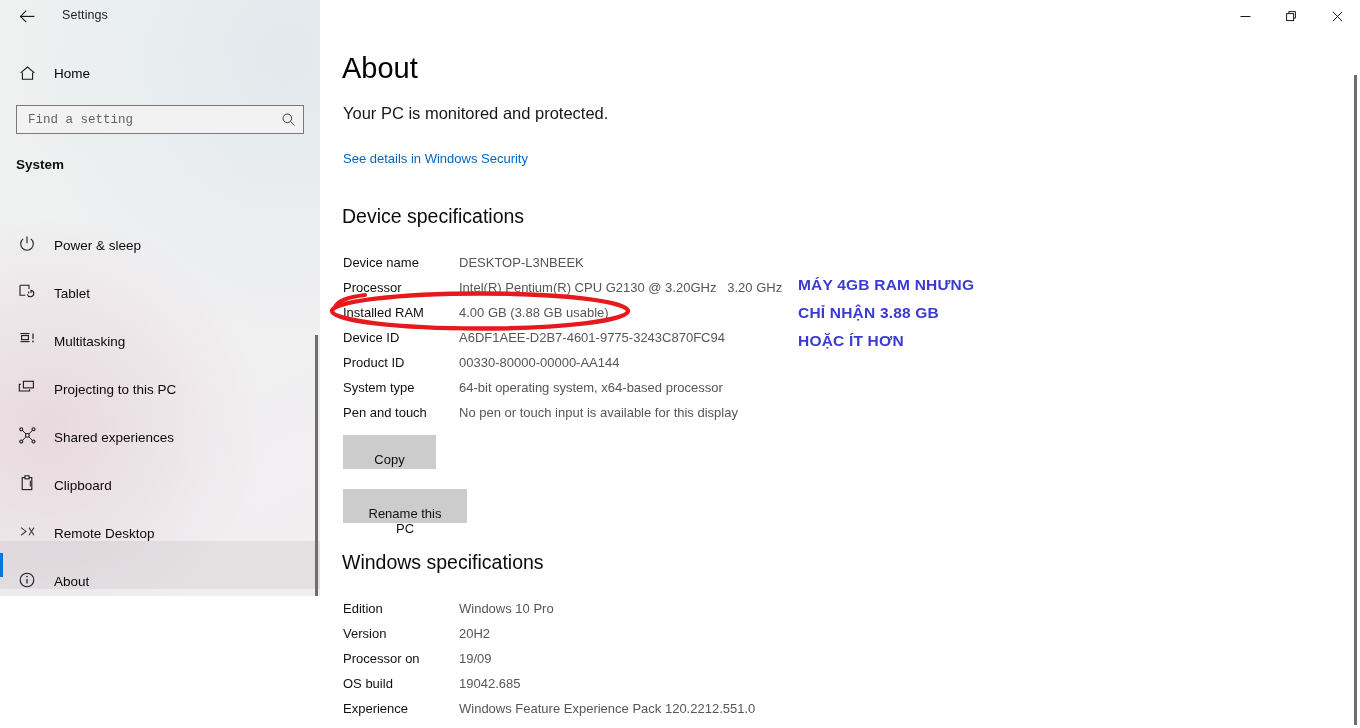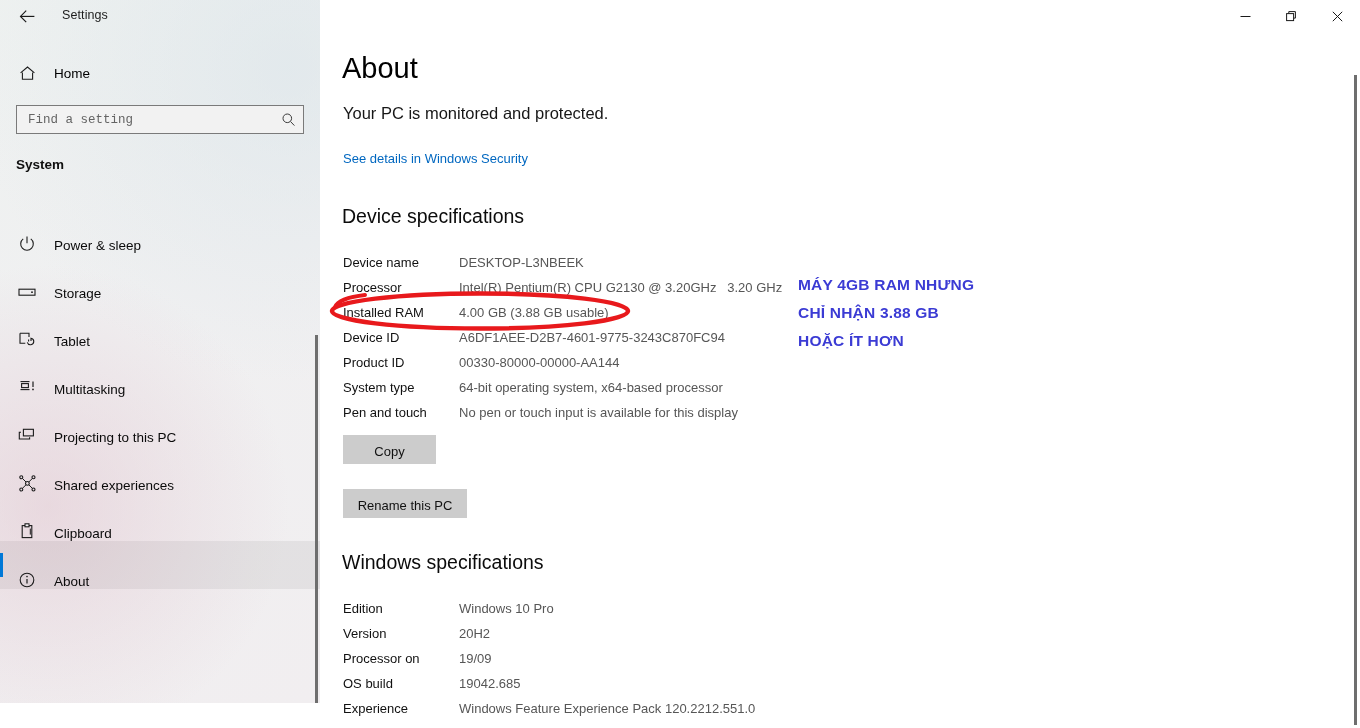--- a/index.html
+++ b/index.html
@@ -44,21 +44,21 @@
   }
   .winctrl {
     width: 46px; height: 32px;
     display: flex; align-items: center; justify-content: center;
     cursor: pointer;
   }
 
   
   .sidebar {
     position: absolute; left: 0; top: 0;
-    width: 320px; height: 703px;
+    width: 320px; height: 596px;
     background:
       radial-gradient(circle at 15% 72%, rgba(226,198,208,0.55) 0%, rgba(226,198,208,0) 42%),
       radial-gradient(circle at 90% 10%, rgba(214,226,232,0.5) 0%, rgba(214,226,232,0) 45%),
       linear-gradient(155deg, #eef1f0 0%, #f0f0f1 45%, #f1eef0 100%);
     overflow: hidden;
   }
   .home-row {
     position: absolute; left: 0; top: 57px;
     width: 320px; height: 32px;
     display: flex; align-items: center;
@@ -153,21 +153,21 @@
     white-space: pre;
   }
 
   .btn {
     position: absolute;
     background: #cccccc;
     border: 1px solid #cccccc;
     font-family: "Liberation Sans", sans-serif;
     font-size: 13px; color: #111;
     cursor: pointer;
-    padding: 8px;
+    padding: 16px;
   }
   #copy-btn { left: 23px; top: 435px; width: 93px; height: 29px; }
   #rename-btn { left: 23px; top: 489px; width: 124px; height: 29px; }
 
   
   .anno-note {
     position: absolute; left: 478px; top: 271px;
     font-size: 15.5px; font-weight: bold;
     color: #3b3bd4;
     line-height: 28px;
@@ -221,29 +221,20 @@
       <div class="navitem">
         <span class="ico">
           <svg width="18" height="18" viewBox="0 0 18 18">
             <path d="M5.2 3.9 A6.3 6.3 0 1 0 12.8 3.9" fill="none" stroke="#1b1b1b" stroke-width="1.1"></path>
             <line x1="9" y1="1.4" x2="9" y2="8.3" stroke="#1b1b1b" stroke-width="1.1"></line>
           </svg>
         </span>
         <span class="lbl">Power &amp; sleep</span>
       </div>
 
-      <div class="navitem">
-        <span class="ico">
-          <svg width="20" height="18" viewBox="0 0 20 18">
-            <rect x="2" y="6.2" width="16" height="6" fill="none" stroke="#1b1b1b" stroke-width="1.1"></rect>
-            <circle cx="15" cy="9.2" r="0.9" fill="#1b1b1b"></circle>
-          </svg>
-        </span>
-        <span class="lbl">Storage</span>
-      </div>
 
       <div class="navitem">
         <span class="ico">
           <svg width="19" height="19" viewBox="0 0 19 19">
             <path d="M2 3.3 L11 3.3 L11 7" fill="none" stroke="#1b1b1b" stroke-width="1.1"></path>
             <path d="M2 3.3 L2 13.3 L7.3 13.3" fill="none" stroke="#1b1b1b" stroke-width="1.1"></path>
             <path d="M9.3 12.4 A3.3 3.3 0 1 0 13 8.2 L13 11" fill="none" stroke="#1b1b1b" stroke-width="1.1"></path>
             <line x1="10.6" y1="9.4" x2="10.6" y2="11.6" stroke="#1b1b1b" stroke-width="1.1"></line>
           </svg>
         </span>
@@ -294,20 +285,30 @@
         <span class="ico">
           <svg width="17" height="19" viewBox="0 0 17 19">
             <rect x="3.2" y="3.6" width="9.6" height="12" fill="none" stroke="#1b1b1b" stroke-width="1.1"></rect>
             <rect x="6" y="1.8" width="4" height="3" fill="#f0f0f1" stroke="#1b1b1b" stroke-width="1.1"></rect>
             <line x1="11.3" y1="6.6" x2="11.3" y2="12.6" stroke="#1b1b1b" stroke-width="1"></line>
           </svg>
         </span>
         <span class="lbl">Clipboard</span>
       </div>
 
+      <div class="navitem">
+        <span class="ico">
+          <svg width="19" height="19" viewBox="0 0 19 19">
+            <path d="M3 5.6 L8 9.4 L3 13.2" fill="none" stroke="#3a3a3a" stroke-width="1.1"></path>
+            <line x1="11" y1="5.6" x2="16" y2="13.2" stroke="#3a3a3a" stroke-width="1.1"></line>
+            <line x1="16" y1="5.6" x2="11" y2="13.2" stroke="#3a3a3a" stroke-width="1.1"></line>
+          </svg>
+        </span>
+        <span class="lbl">Remote Desktop</span>
+      </div>
 
       <div class="navitem selected">
         <span class="ico">
           <svg width="18" height="18" viewBox="0 0 18 18">
             <circle cx="9" cy="9" r="6.8" fill="none" stroke="#1b1b1b" stroke-width="1.1"></circle>
             <circle cx="9" cy="5.6" r="0.8" fill="#1b1b1b"></circle>
             <line x1="9" y1="8" x2="9" y2="12.6" stroke="#1b1b1b" stroke-width="1.2"></line>
           </svg>
         </span>
         <span class="lbl">About</span>

